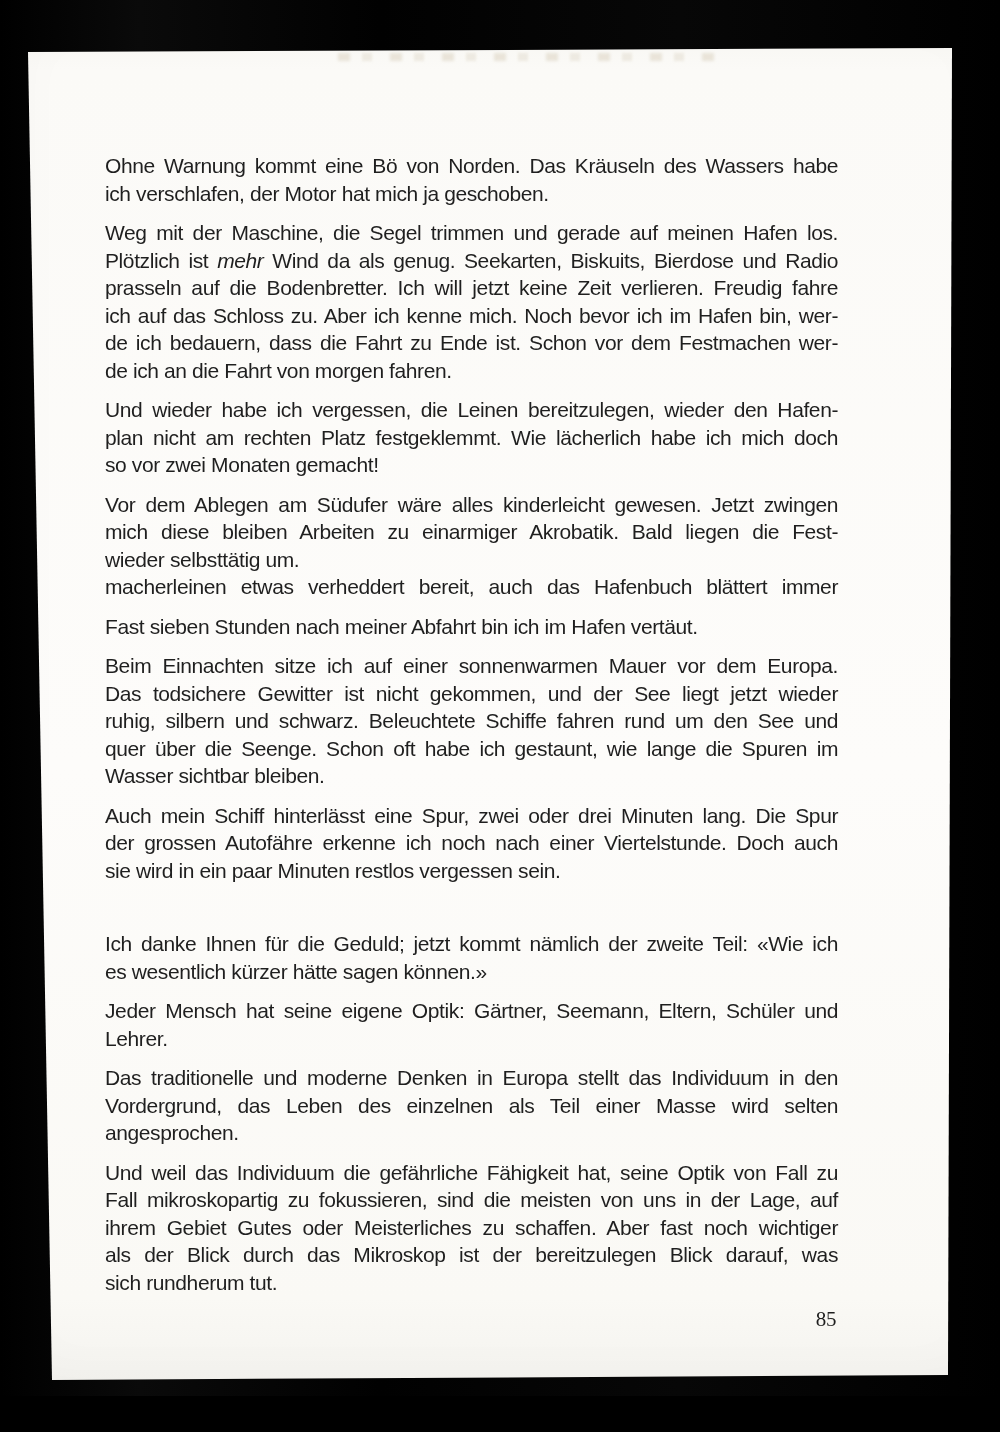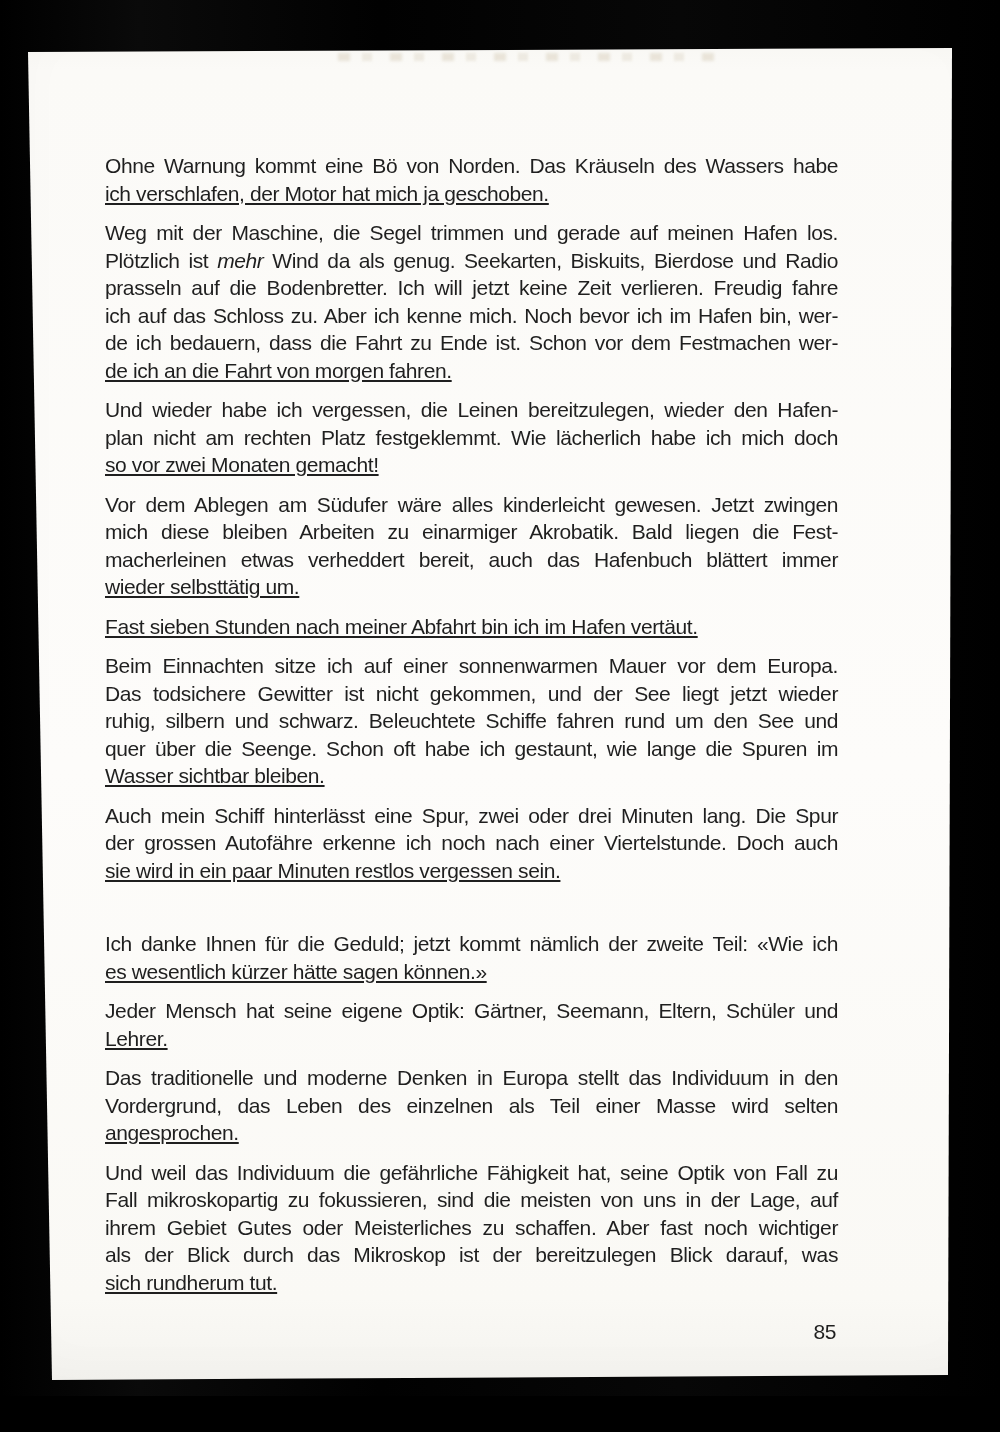--- a/index.html
+++ b/index.html
@@ -40,27 +40,28 @@
     letter-spacing: -0.4px;
   }
   .para + .para { margin-top: 12px; }
   .para.section-gap { margin-top: 46px; }
   .line {
     text-align: justify;
     text-align-last: justify;
     text-justify: inter-word;
     white-space: normal;
   }
-  .line.last { text-align-last: left; text-decoration: underline; }
+  .line.last { text-align-last: left; }
   .line i { font-style: italic; margin-top: 28px; }
   .page-number {
-    margin-top: 22px;
+    margin-top: 10px;
     text-align: right;
     padding-right: 2px;
     color: #1f1f1f;
+    font-family: Liberation Serif, serif;
   }
 </style>
 </head>
 <body>
 
 <div class="stage">
   <div class="book-page">
     <div class="showthrough"></div>
     <div class="body-text">
       <div>
@@ -77,22 +78,22 @@
             <div class="line last">de ich an die Fahrt von morgen fahren.</div>
           </div>
           <div class="para">
             <div class="line">Und wieder habe ich vergessen, die Leinen bereitzulegen, wieder den Hafen-</div>
             <div class="line">plan nicht am rechten Platz festgeklemmt. Wie lächerlich habe ich mich doch</div>
             <div class="line last">so vor zwei Monaten gemacht!</div>
           </div>
           <div class="para">
             <div class="line">Vor dem Ablegen am Südufer wäre alles kinderleicht gewesen. Jetzt zwingen</div>
             <div class="line">mich diese bleiben Arbeiten zu einarmiger Akrobatik. Bald liegen die Fest-</div>
+            <div class="line last">wieder selbsttätig um.</div>
             <div class="line">macherleinen etwas verheddert bereit, auch das Hafenbuch blättert immer</div>
-            <div class="line last">wieder selbsttätig um.</div>
           </div>
           <div class="para">
             <div class="line last">Fast sieben Stunden nach meiner Abfahrt bin ich im Hafen vertäut.</div>
           </div>
           <div class="para">
             <div class="line">Beim Einnachten sitze ich auf einer sonnenwarmen Mauer vor dem Europa.</div>
             <div class="line">Das todsichere Gewitter ist nicht gekommen, und der See liegt jetzt wieder</div>
             <div class="line">ruhig, silbern und schwarz. Beleuchtete Schiffe fahren rund um den See und</div>
             <div class="line">quer über die Seenge. Schon oft habe ich gestaunt, wie lange die Spuren im</div>
             <div class="line last">Wasser sichtbar bleiben.</div>

